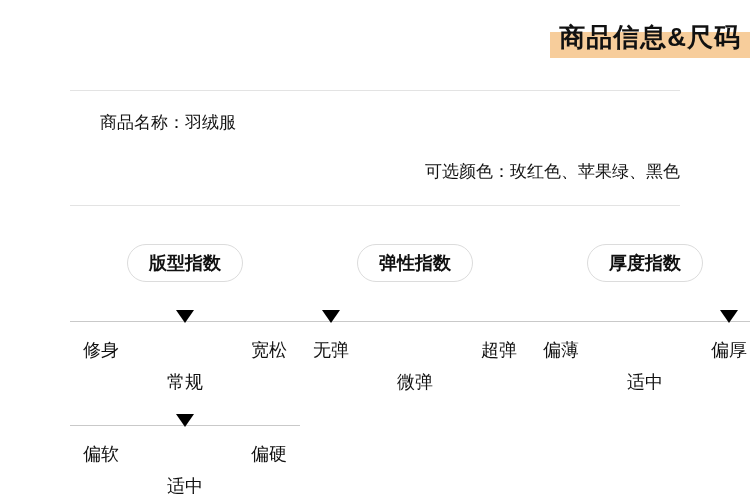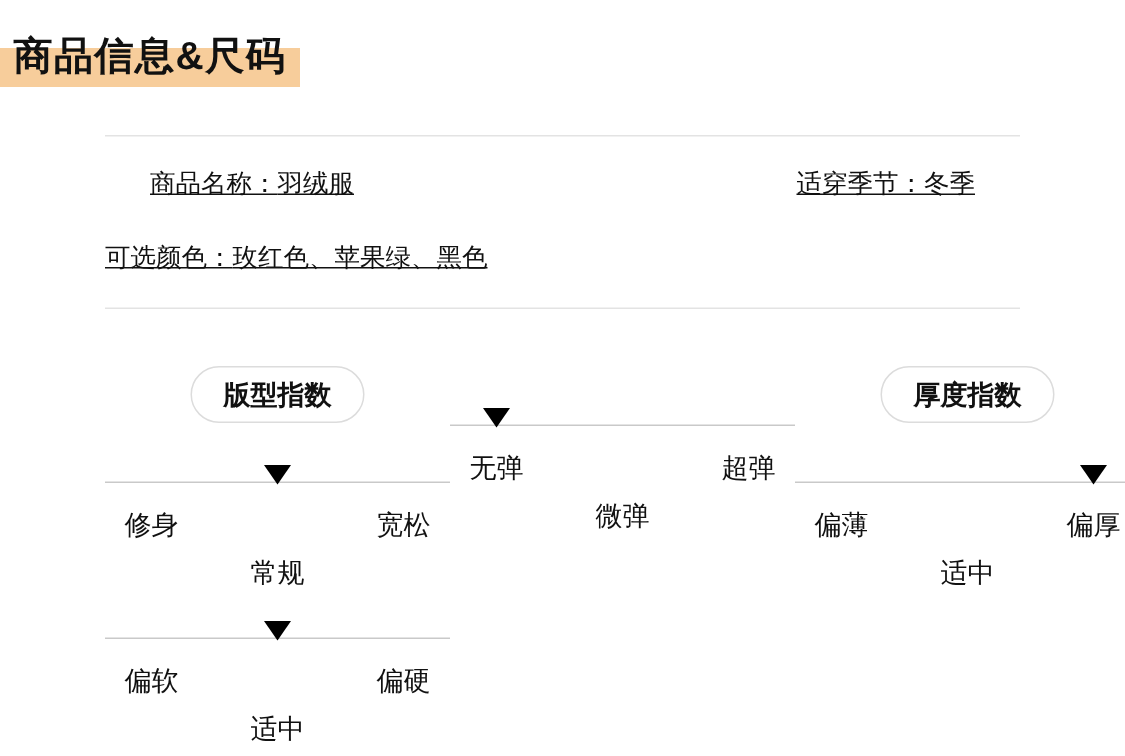--- a/index.html
+++ b/index.html
@@ -12,51 +12,50 @@
   }
   *{box-sizing:border-box;margin:0;padding:0;}
   html,body{width:750px;height:504px;background:#ffffff;overflow:hidden;}
   body{
     font-family:"Liberation Sans","DejaVu Sans",sans-serif;
     color:var(--text);
   }
   
   .header{
     padding-top:22px;
-    text-align:left;
+    text-align:right;
   }
   .title{
     display:inline-block;
     font-size:26px;
     font-weight:700;
     letter-spacing:1px;
     line-height:1.2;
     padding:0 9px 5px 9px;
     background:linear-gradient(to top, var(--highlight) 72%, transparent 72%);
   }
   
   .content{
     width:610px;
     margin:0 auto;
-    text-decoration:underline;
   }
   .divider{
     height:1px;
     background:var(--divider);
   }
   .divider-top{margin-top:32px;}
   .info-row{
     display:flex;
     justify-content:space-between;
     padding:20px 30px 0 30px;
     font-size:17px;
   }
   .info-field{white-space:nowrap;}
   .info-colors{
-    text-align:left;
+    text-align:right;
     padding-top:26px;
     padding-bottom:22px;
     font-size:17px;
   }
   
   .cards{
     display:grid;
     grid-template-columns:1fr 1fr 1fr;
     row-gap:28px;
     padding-top:38px;
@@ -120,23 +119,20 @@
   <span class="title">商品信息&amp;尺码</span>
 </div>
 
 <div class="content">
   <div class="divider divider-top"></div>
 
   <div class="info-row">
     <div class="info-field">
       <span>商品名称：</span><span>羽绒服</span>
     </div>
-    <div class="info-field">
-      <span>适穿季节：</span><span>冬季</span>
-    </div>
   </div>
 
   <div class="info-colors">
     <span>可选颜色：</span><span>玫红色、苹果绿、黑色</span>
   </div>
 
   <div class="divider"></div>
 
   <div class="cards">
 
@@ -147,20 +143,21 @@
         <div class="gauge-marker" style="left: 50%;"></div>
       </div>
       <div class="gauge-labels">
         <span>修身</span>
         <span>常规</span>
         <span>宽松</span>
       </div>
     </div>
 
     <div class="card">
+      <span class="pill">弹性指数</span>
       <div class="gauge">
         <div class="gauge-line"></div>
         <div class="gauge-marker" style="left: 13.5%;"></div>
       </div>
       <div class="gauge-labels">
         <span>无弹</span>
         <span>微弹</span>
         <span>超弹</span>
       </div>
     </div>

